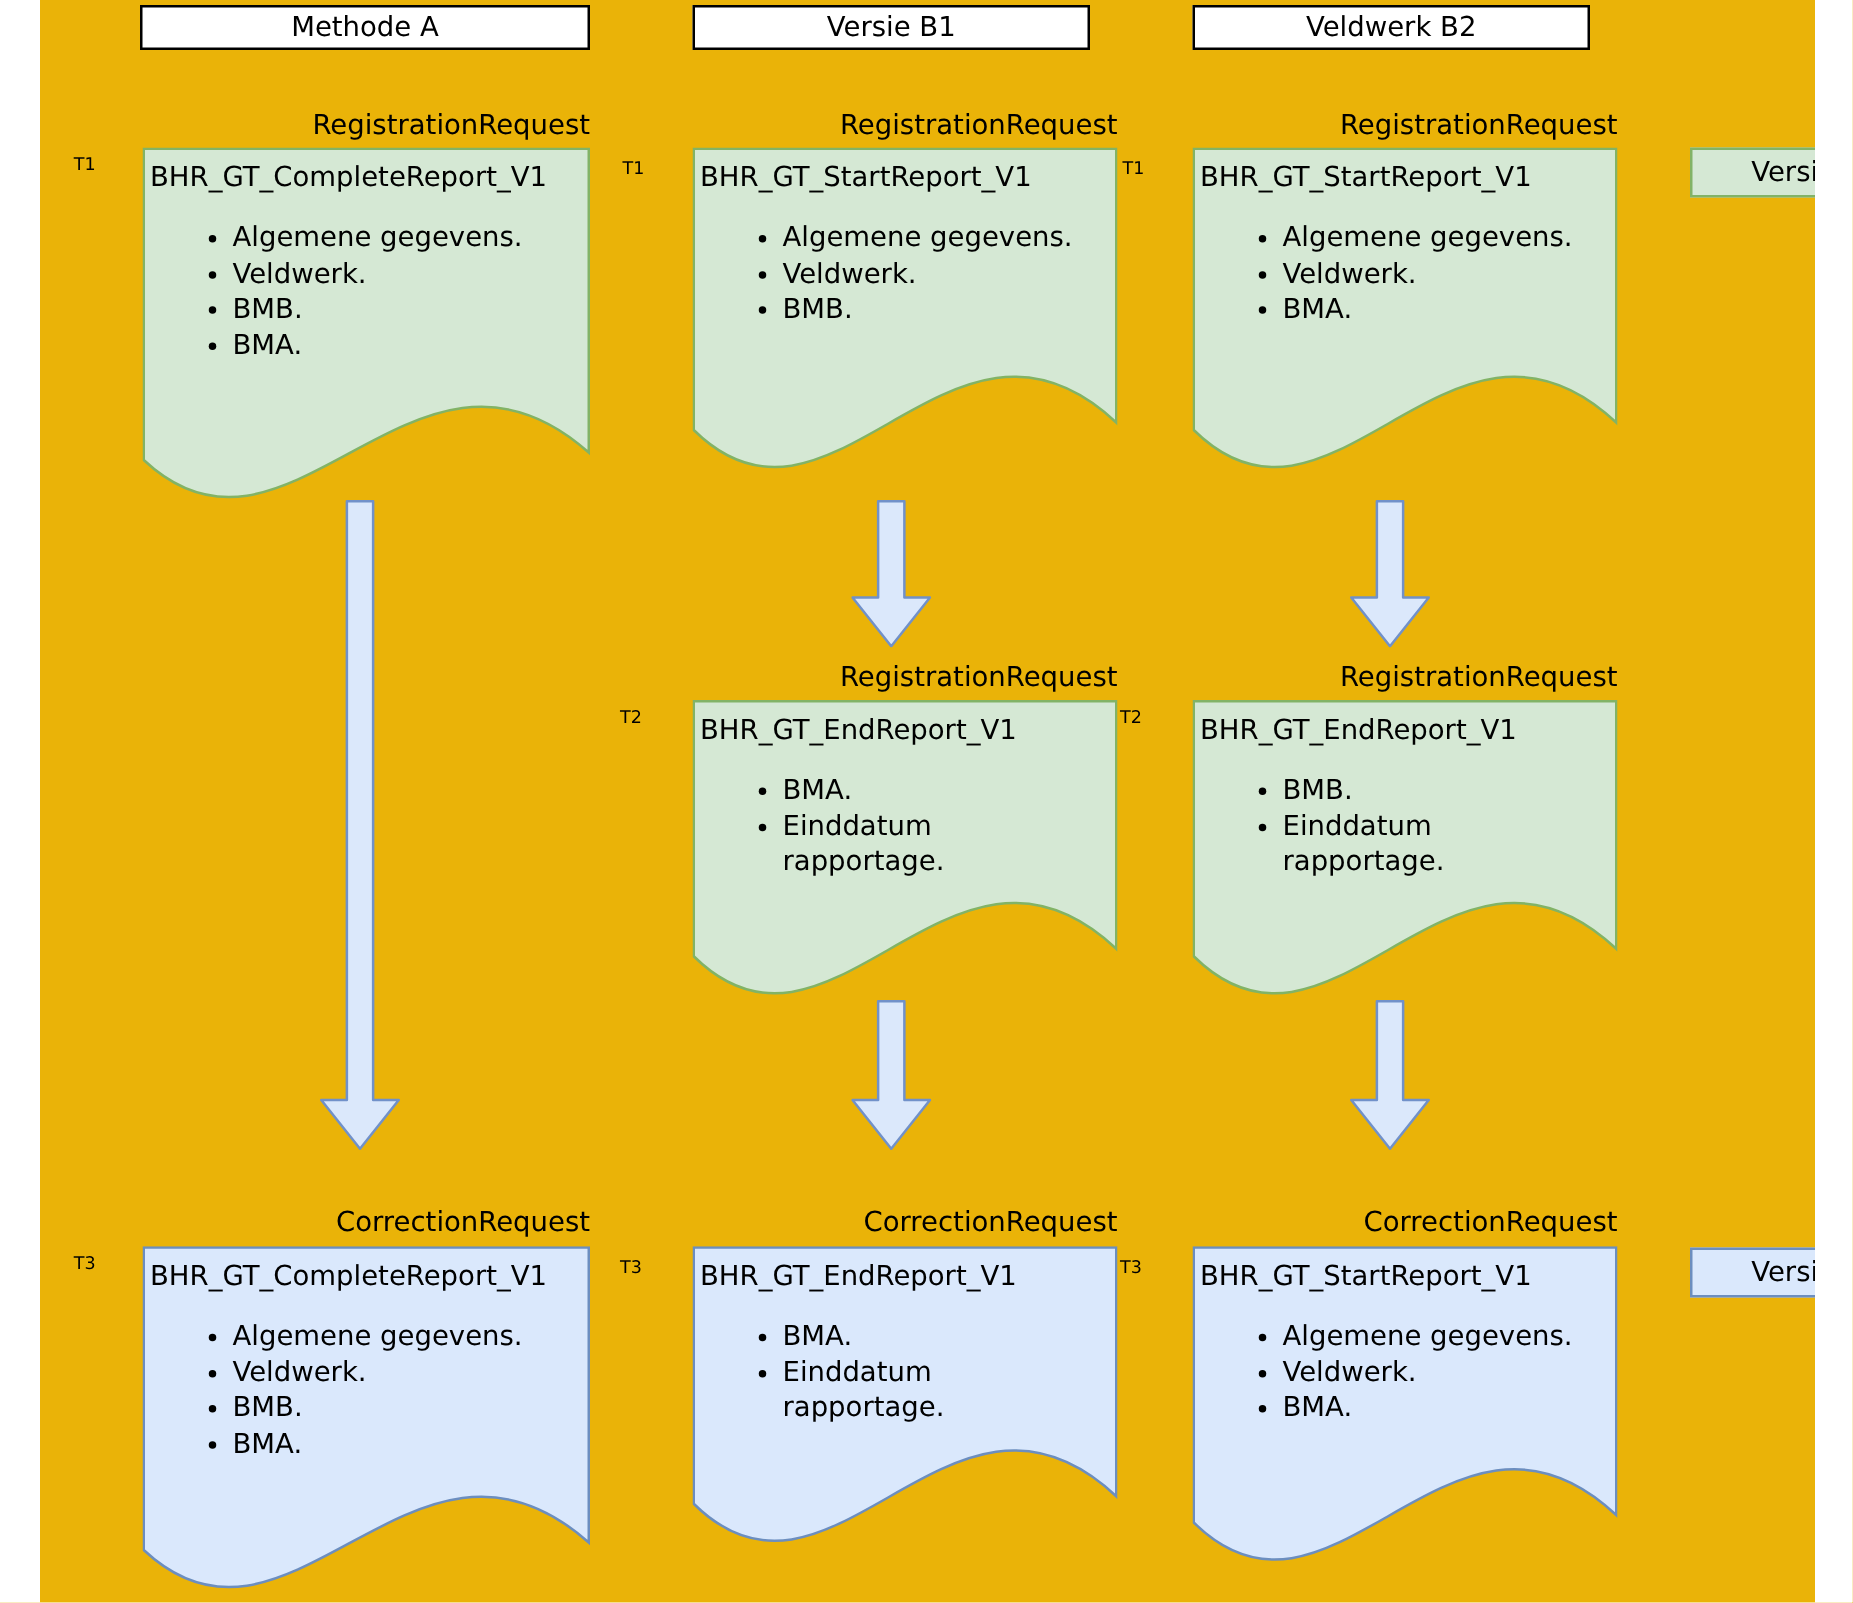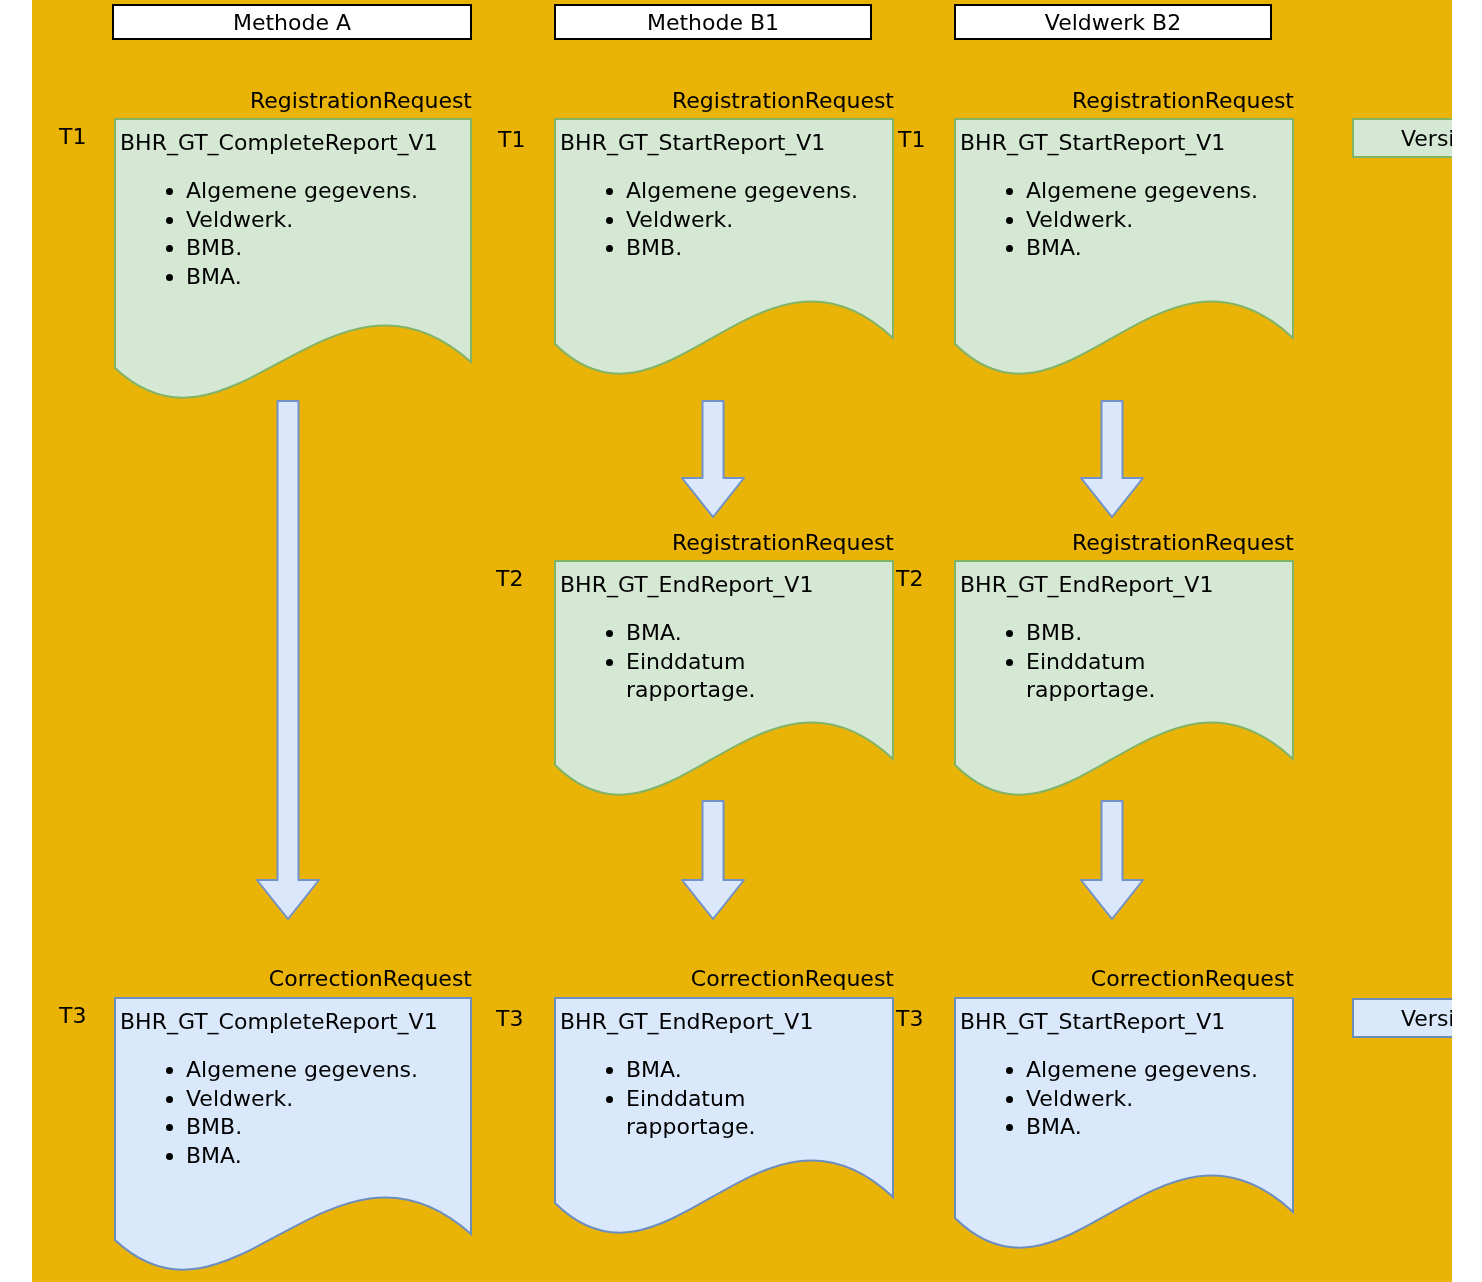--- a/index.html
+++ b/index.html
@@ -27,21 +27,21 @@
   #l0{left:82px;top:88px;width:358px;}
   #l1{left:522px;top:88px;width:340px;}
   #l2{left:922px;top:88px;width:340px;}
   #l3{left:522px;top:530px;width:340px;}
   #l4{left:922px;top:530px;width:340px;}
   #l5{left:82px;top:966px;width:358px;}
   #l6{left:522px;top:966px;width:340px;}
   #l7{left:922px;top:966px;width:340px;}
 
   
-  .t-label{position:absolute;font-size:22px;white-space:nowrap;}
+  .t-label{position:absolute;font-size:14px;white-space:nowrap;}
   #t0{left:27px;top:124px;}
   #t1{left:466px;top:127px;}
   #t2{left:866px;top:127px;}
   #t3{left:464px;top:566px;}
   #t4{left:864px;top:566px;}
   #t5{left:27px;top:1003px;}
   #t6{left:464px;top:1006px;}
   #t7{left:864px;top:1006px;}
 
   
@@ -85,21 +85,21 @@
 </style>
 </head>
 <body>
 
 <div class="canvas">
 
   <div class="method-header" id="h0">
     <span>Methode A</span>
   </div>
   <div class="method-header" id="h1">
-    <span>Methode B1</span>
+    <span>Versie B1</span>
   </div>
   <div class="method-header" id="h2">
     <span>Veldwerk B2</span>
   </div>
 
   <div class="badge" id="bg0">
     <span>Versie 1.0</span>
   </div>
   <div class="badge" id="bg1">
     <span>Versie 1.3</span>

